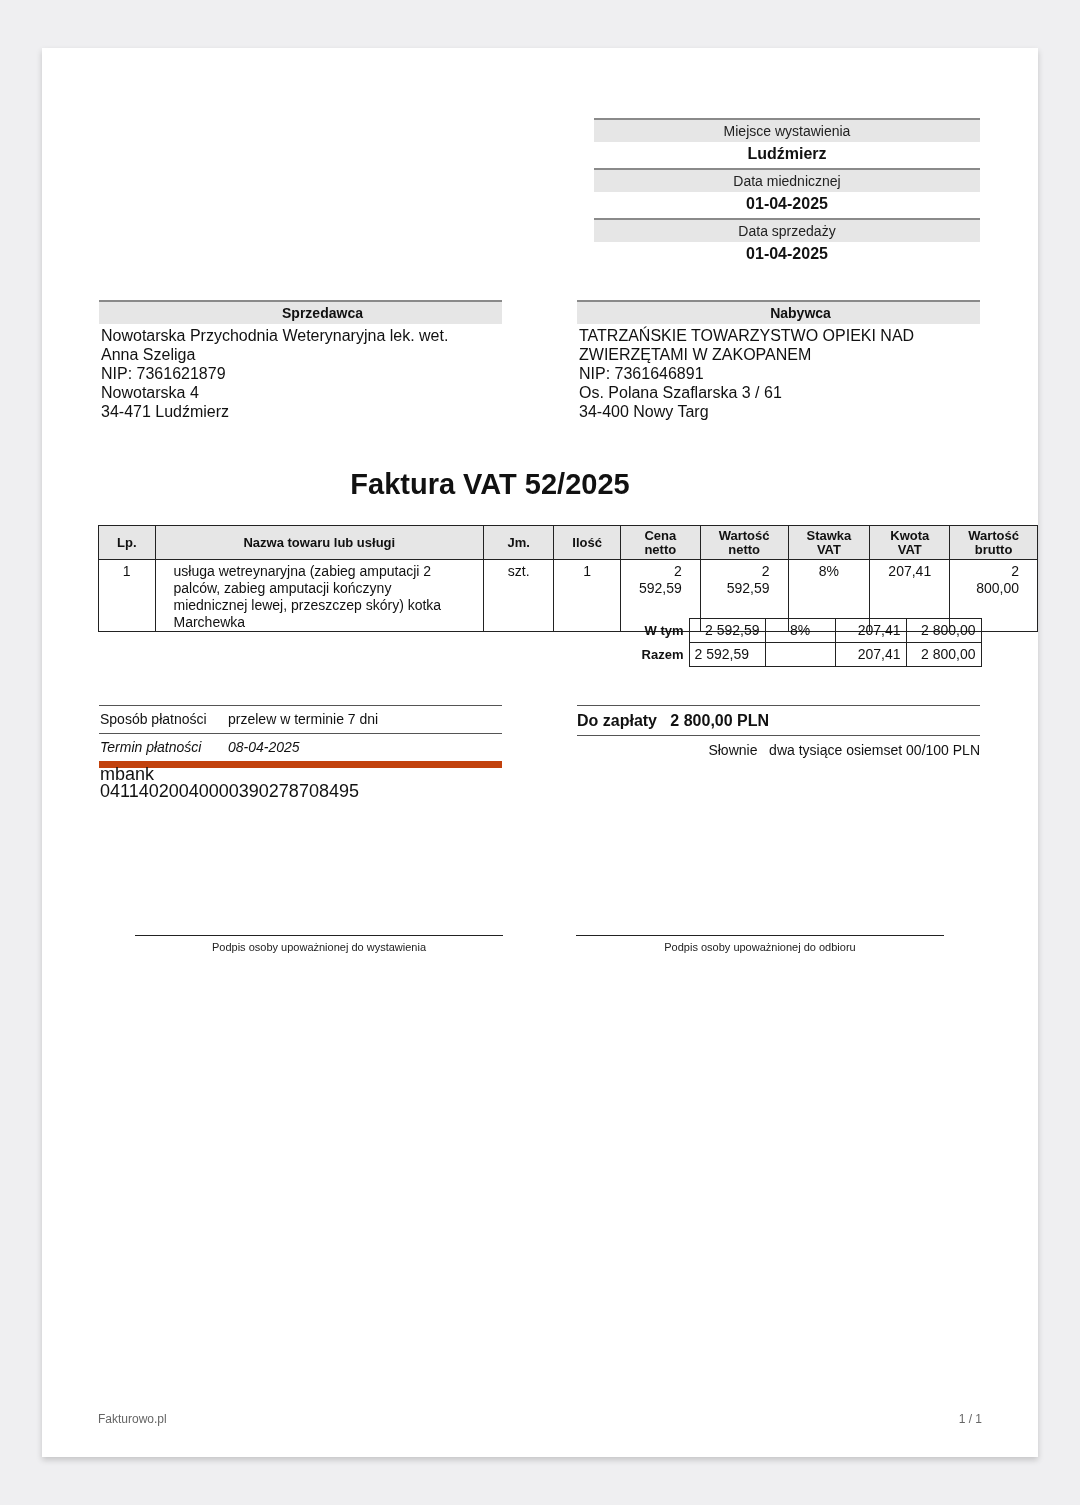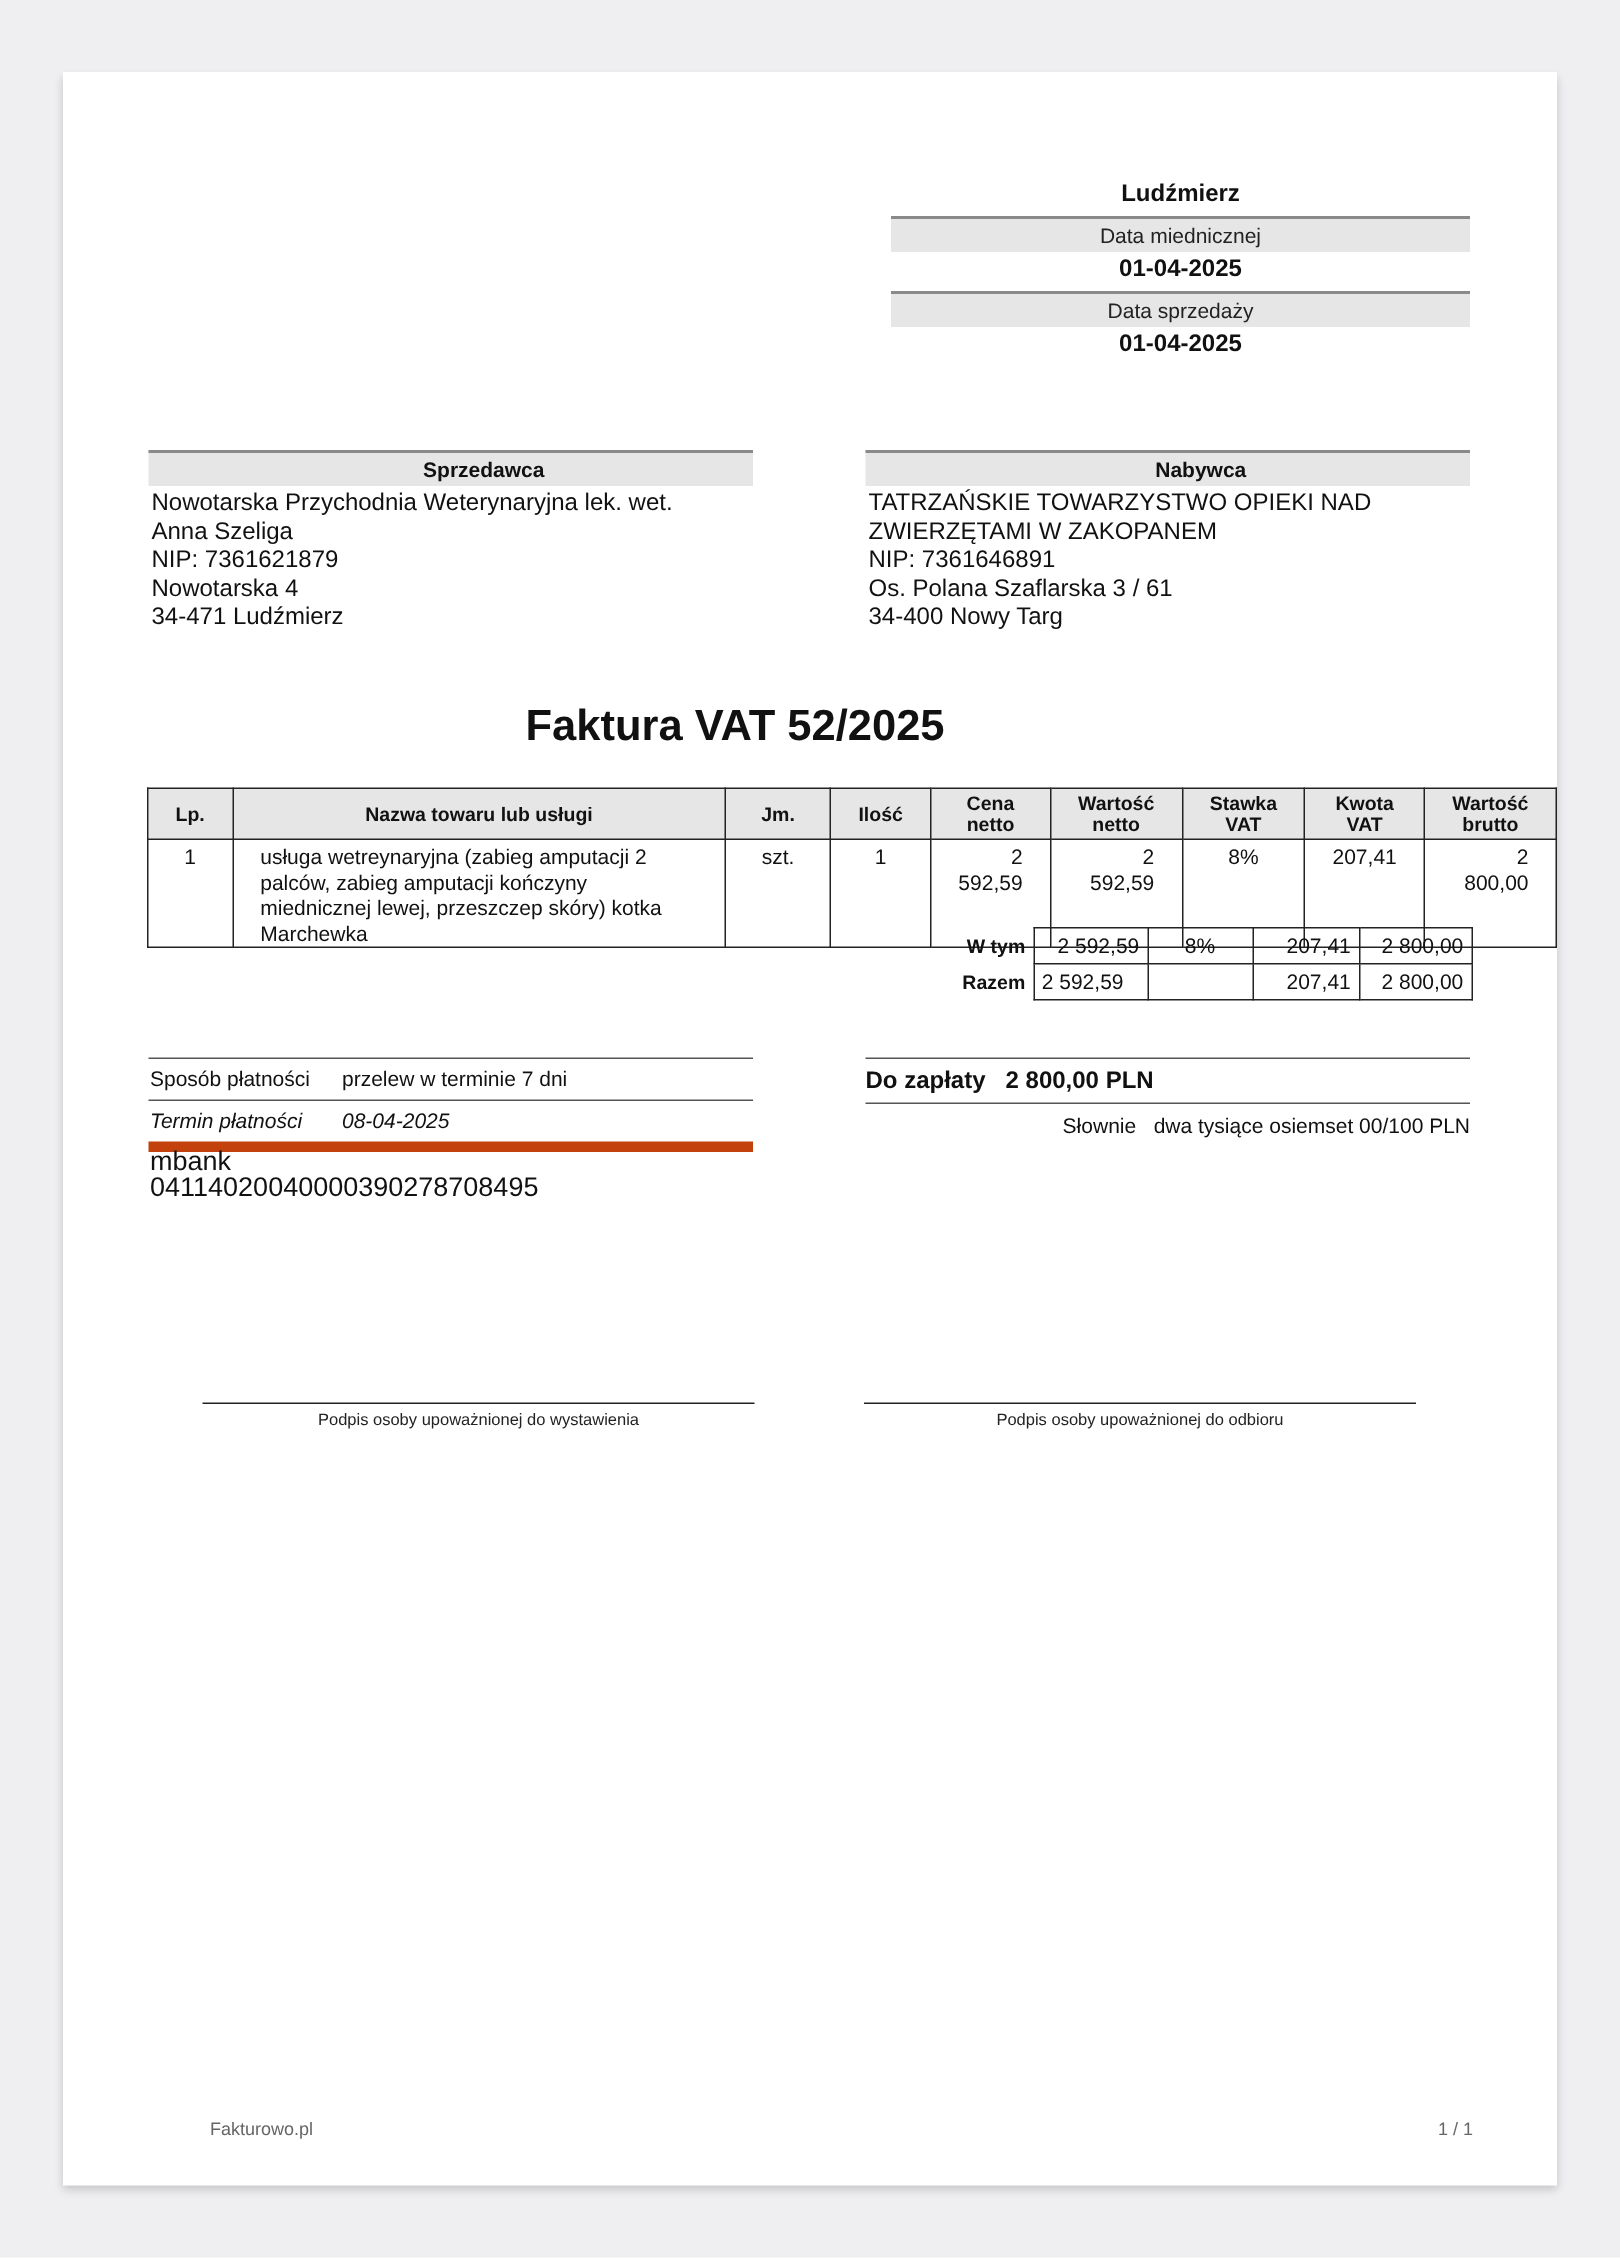--- a/index.html
+++ b/index.html
@@ -83,30 +83,31 @@
       border-top: 1px solid #555; border-bottom: 1px solid #555;
       height: 29px; line-height: 30px; font-size: 16px; font-weight: bold;
     }
     .due .row2 { height: 28px; line-height: 28px; font-size: 14px; text-align: right; }
 
     .sig { top: 887px; width: 368px; border-top: 1px solid #222; text-align: center;
       font-size: 11px; padding-top: 5px; color: #222; }
     .sig1 { left: 93px; }
     .sig2 { left: 534px; }
 
-    .footer { top: 1364px; font-size: 12px; color: #666; margin-left: 42px; }
+    .footer { top: 1364px; font-size: 12px; color: #666; }
     .f-left { left: 56px; }
     .f-right { right: 56px; }
   </style>
 </head>
 <body>
 
 <div class="page">
 
   <div class="abs meta">
+    <div class="lbl">Miejsce wystawienia</div>
     <div class="val">Ludźmierz</div>
     <div class="lbl">Data miednicznej</div>
     <div class="val">01-04-2025</div>
     <div class="lbl">Data sprzedaży</div>
     <div class="val">01-04-2025</div>
   </div>
 
   <div class="abs party seller">
     <div class="hdr">Sprzedawca</div>
     <div class="lines">

